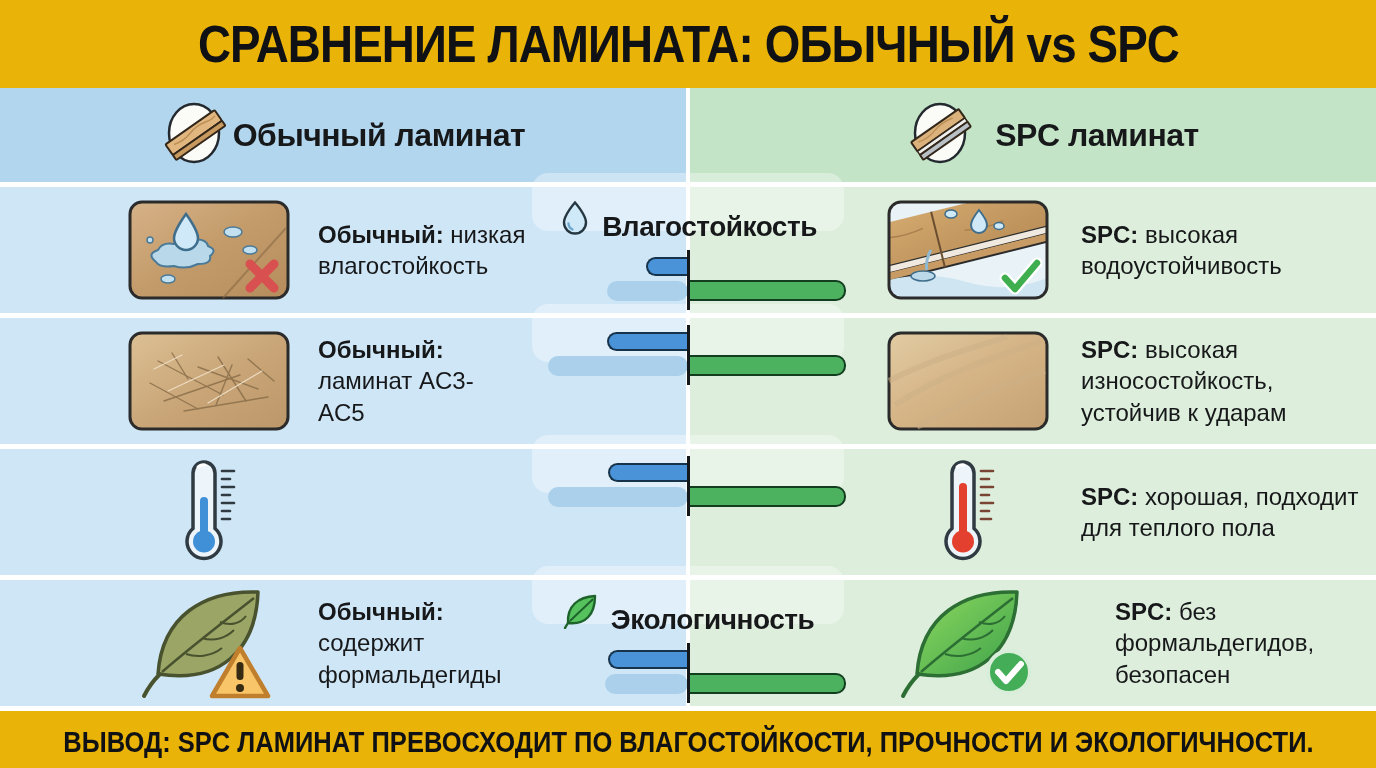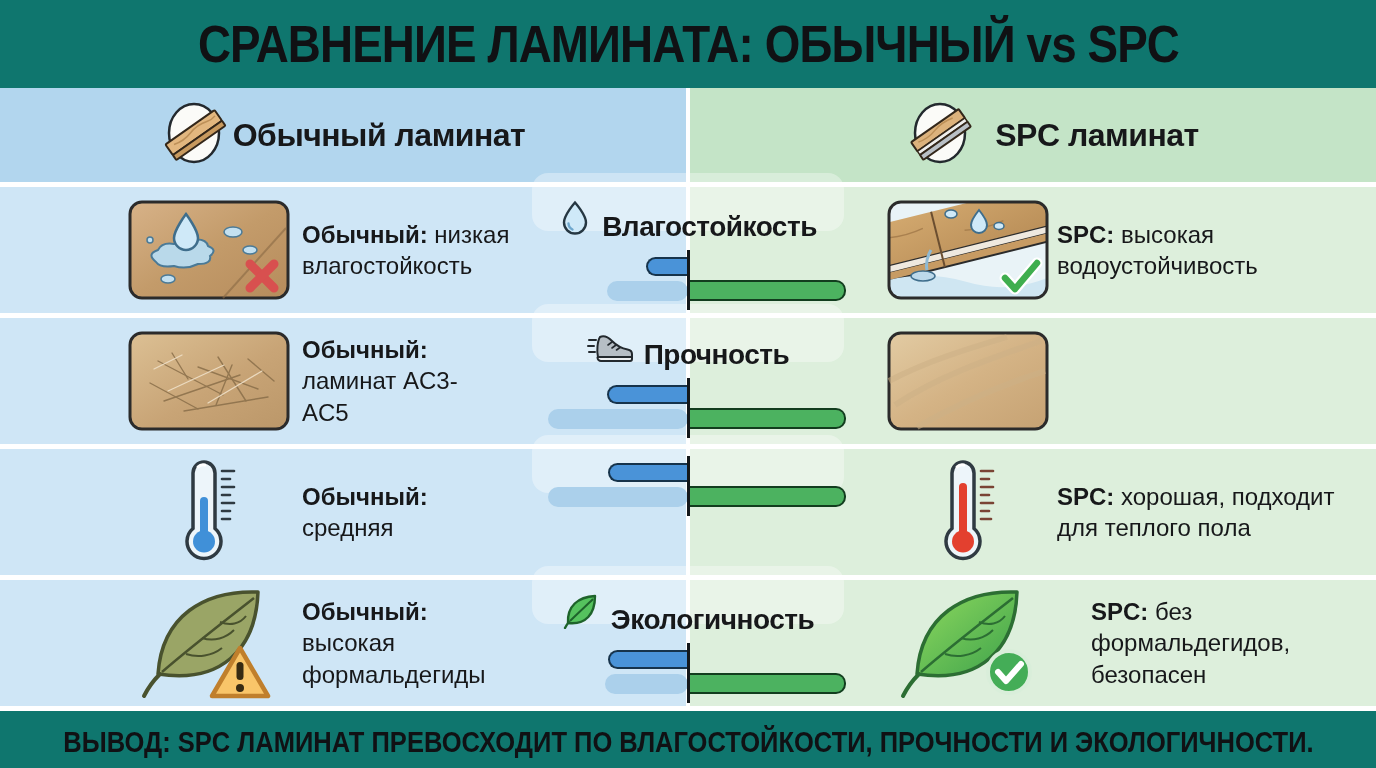--- a/index.html
+++ b/index.html
@@ -1,38 +1,38 @@
 <!DOCTYPE html>
 <html><head>
 <meta charset="utf-8">
 <style>
   * { margin:0; padding:0; box-sizing:border-box; }
   body { background:#e8e8e8; font-family:"Liberation Sans", sans-serif; }
-  .page { width:1376px; height:768px; background:#0f766e; position:relative; overflow:hidden; margin:0 auto; color:#17181a; }
+  .page { width:1376px; height:768px; background:#eab308; position:relative; overflow:hidden; margin:0 auto; color:#17181a; }
 
   
   .title-band { height:88px; display:flex; align-items:center; justify-content:center; }
   .title-band h1 { font-size:52px; font-weight:bold; letter-spacing:-1px; transform:scaleX(.88); white-space:nowrap; color:#101114; }
 
   
   .band { display:flex; width:1376px; }
   .half { width:686px; position:relative; }
   .vgap { width:4px; background:#ffffff; flex:0 0 4px; }
   .hgap { height:5px; background:#ffffff; }
 
   
   .header-band { height:94px; }
   .h-left  { background:#b2d6ee; display:flex; align-items:center; justify-content:center; gap:6px; }
   .h-right { background:#c4e4c7; display:flex; align-items:center; justify-content:center; gap:22px;padding-left:40px; }
   .h-title { font-size:32px; font-weight:bold; letter-spacing:-.5px; }
 
   
   .metric-row { height:126px; position:relative; }
-  .r-left  { background:#cfe6f6; display:flex; align-items:center; padding-left:128px; gap:12px; }
-  .r-right { background:#ddefdc; display:flex; align-items:center; padding-left:197px; gap:8px; }
+  .r-left  { background:#cfe6f6; display:flex; align-items:center; padding-left:128px; gap:28px; }
+  .r-right { background:#ddefdc; display:flex; align-items:center; padding-left:197px; gap:32px; }
   .visual { flex:0 0 162px; width:162px; display:flex; align-items:center; justify-content:center; position:relative; z-index:2; }
   .desc { font-size:24px; line-height:1.3; position:relative; z-index:2; }
   .desc b { font-weight:bold; }
   .wl1{width:230px;} .wl{width:190px;}
   .wr1{width:240px;} .wr2{width:240px;} .wr3{width:295px;} .wr4{width:305px;margin-left:34px;}
 
   
   .center-card { position:absolute; left:50%; transform:translateX(-50%); top:-14px; width:312px; height:58px;
                  background:rgba(255,255,255,0.35); border-radius:16px; z-index:1; }
 
@@ -226,36 +226,24 @@
             </linearGradient>
           </defs>
           <rect x="2" y="2" width="158" height="96" rx="12" fill="url(#woodC)" stroke="#2b2b2b" stroke-width="3"></rect>
           <g stroke="#cdb187" stroke-width="6" opacity=".55" fill="none">
             <path d="M8 74 C50 46 96 30 154 10"></path>
             <path d="M2 50 C40 30 80 18 120 6"></path>
             <path d="M30 96 C76 70 120 52 158 40"></path>
           </g>
         </svg>
       </div>
+      <div class="desc wr2"><b>SPC:</b> <span>высокая износостойкость, устойчив к ударам</span></div>
     </div>
     <div class="center-card"></div>
     <div class="center-overlay">
-      <div class="metric-head">
-        <span>
-          <svg width="46" height="33" viewBox="0 0 46 33">
-            <g stroke="#23292e" stroke-width="2" stroke-linecap="round" stroke-linejoin="round">
-              <path d="M2 9 h7 M1 15 h6 M2 21 h6" fill="none"></path>
-              <path d="M13 6 C17 4 21 6 25 10 C30 15 35 17.5 40.5 18.5 C43.5 19 45 20.5 45 23 L45 26 L11 26 C9.5 20 10.5 10 13 6 Z" fill="#b6bec5"></path>
-              <path d="M11 26 L45 26 L45 28 a2 2 0 0 1 -2 2 L14 30 a3.5 3.5 0 0 1 -3.5 -3.5 Z" fill="#eceff1"></path>
-              <path d="M25 11 l-4 3 M29 14 l-4 3 M33 16.5 l-3.5 2.5" fill="none" stroke-width="1.6"></path>
-            </g>
-          </svg>
-        </span>
-        <span>Прочность</span>
-      </div>
       <div class="chart">
         <div class="bar bar-regular" style="width: 81px;"></div>
         <div class="bar bar-track" style="width: 140px;"></div>
         <div class="bar bar-spc" style="width: 158px;"></div>
         <div class="axis"></div>
       </div>
     </div>
   </section>
 
   <div class="hgap"></div>
@@ -272,21 +260,20 @@
             <path d="M48 14 h12"></path>
               <path d="M48 22 h8"></path>
               <path d="M48 30 h12"></path>
             <path d="M48 38 h8"></path>
               <path d="M48 46 h12"></path>
               <path d="M48 54 h8"></path>
               <path d="M48 62 h8"></path>
           </g>
         </svg>
       </div>
-      <div class="desc wl"><b>Обычный:</b> <span>средняя</span></div>
     </div>
     <div class="vgap"></div>
     <div class="half r-right">
       <div class="visual">
         <svg width="70" height="110" viewBox="0 0 70 110">
           <path d="M19 16 A11 11 0 0 1 41 16 L41 71.5 A17 17 0 1 1 19 71.5 Z" fill="#edf5fa" stroke="#2f3a42" stroke-width="3.5"></path>
           <rect x="26" y="26" width="8" height="52" rx="4" fill="#e3402f"></rect>
           <circle cx="30" cy="84.5" r="11" fill="#e3402f"></circle>
           <path d="M24 10 a7 7 0 0 1 7 -2" stroke="#ffffff" stroke-width="3" fill="none" stroke-linecap="round"></path>
           <g stroke="#7a4434" stroke-width="2.6" stroke-linecap="round">
@@ -327,21 +314,21 @@
             <path d="M86 36 C96 40 106 38 112 30"></path>
           </g>
           <path d="M26 88 C18 96 14 102 10 110" stroke="#49522e" stroke-width="4" fill="none" stroke-linecap="round"></path>
           <g stroke-linejoin="round">
             <path d="M106 62 L134 110 L78 110 Z" fill="#f9c569" stroke="#c07f2c" stroke-width="4.5"></path>
             <rect x="102.5" y="76" width="7" height="18" rx="3.5" fill="#372a12"></rect>
             <circle cx="106" cy="102" r="4" fill="#372a12"></circle>
           </g>
         </svg>
       </div>
-      <div class="desc wl"><b>Обычный:</b> <span>высокая формальдегиды</span></div>
+      <div class="desc wl"><b>Обычный:</b> <span>содержит формальдегиды</span></div>
     </div>
     <div class="vgap"></div>
     <div class="half r-right">
       <div class="visual">
         <svg width="150" height="114" viewBox="0 0 150 114">
           <defs>
             <linearGradient id="leafG" x1="0" y1="0" x2="1" y2="1">
               <stop offset="0" stop-color="#8ed95e"></stop>
                 <stop offset="1" stop-color="#3da24b"></stop>
             </linearGradient>

